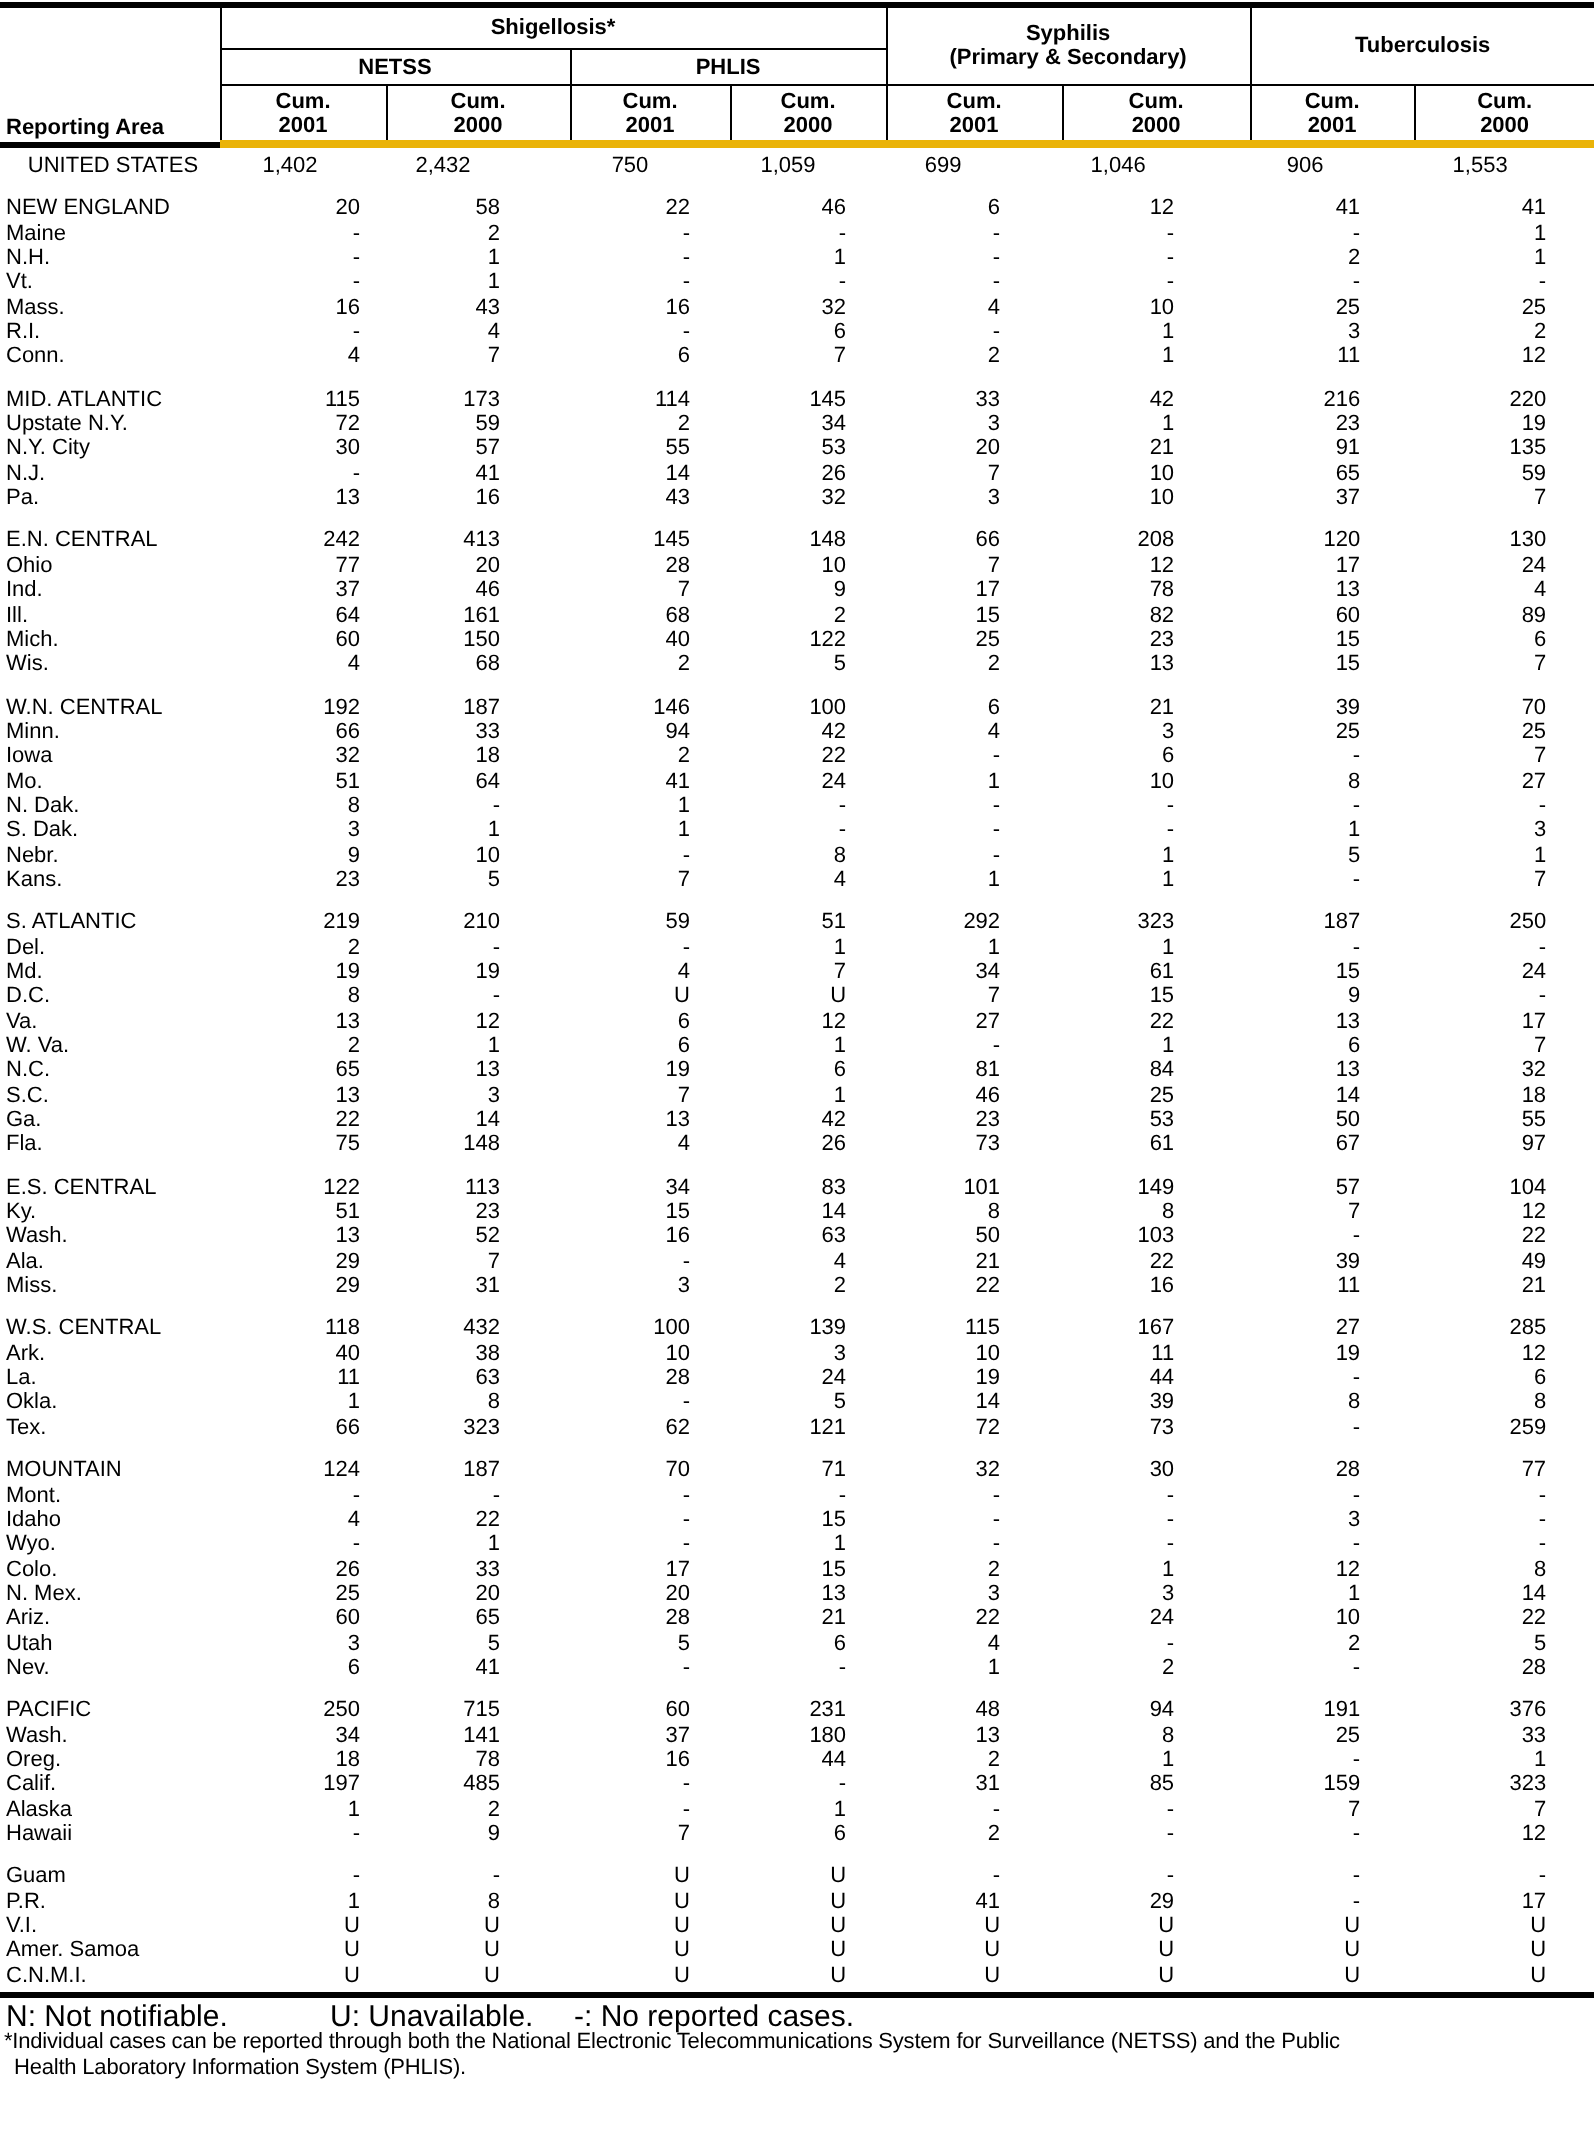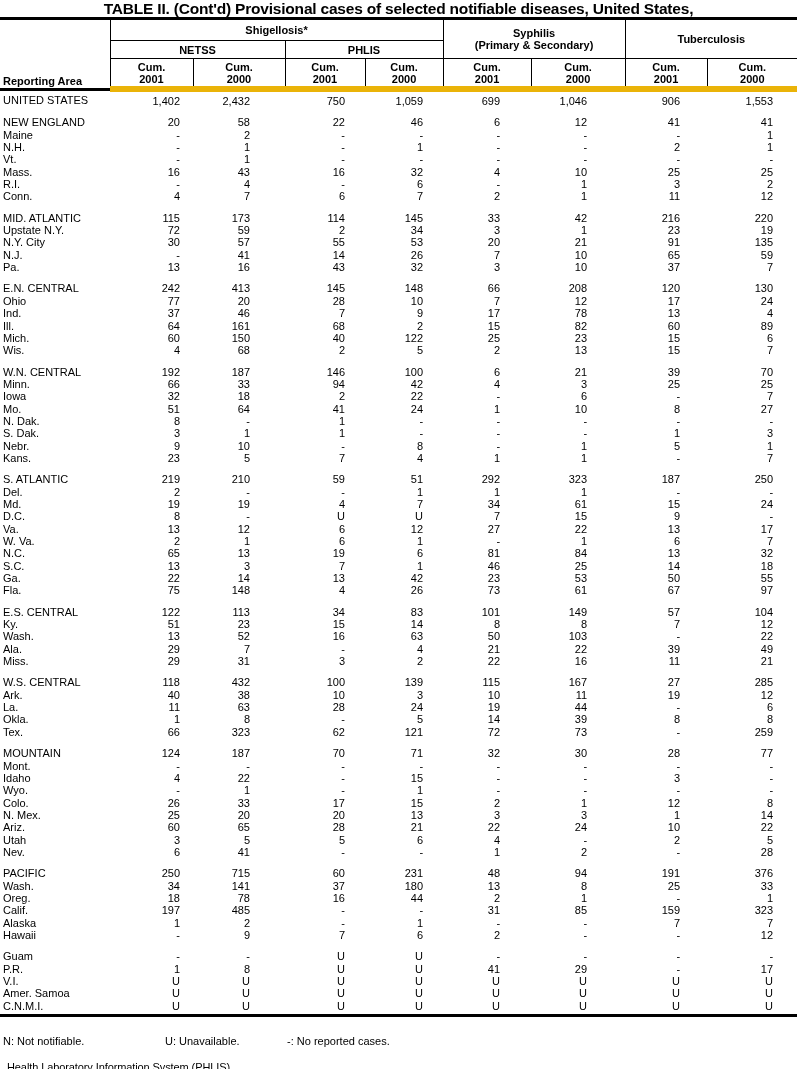--- a/index.html
+++ b/index.html
@@ -6,48 +6,47 @@
   body{width:797px;font-family:"Liberation Sans",sans-serif;-webkit-font-smoothing:none;}
   .title{ text-align:center;font-weight:bold;font-size:15.5px;line-height:16px;padding-top:1px;
           border-bottom:3px solid #000;letter-spacing:-0.2px;}
   table{border-collapse:collapse;table-layout:fixed;width:797px;}
   th,td{padding:0;margin:0;}
   thead th{font-weight:bold;font-size:11px;line-height:12px;text-align:center;vertical-align:middle;}
   .b-l{border-left:1.5px solid #000;}
   .b-b{border-bottom:1.5px solid #000;}
   .h1 th{height:20px;}
   .h2 th{height:17px;}
-  .h3 th{height:27px;border-bottom:6px solid #eab308;}
+  .h3 th{height:27px;border-bottom:4px solid #eab308;}
   .area-head{text-align:left;vertical-align:bottom;padding-left:3px;padding-bottom:1px;
              border-bottom:3px solid #000;}
   tbody td{font-size:11px;line-height:12.35px;white-space:nowrap;}
-  tbody tr:first-child td{padding-top:3px;}
+  tbody tr:first-child td{padding-top:3px;text-align:center;}
   tr.gap td{padding-top:9px;}
   td.area{text-align:left;padding-left:3px;}
   td.val{text-align:right;}
   td.v0{padding-right:13px;}
   td.v1{padding-right:35px;}
   td.v2{padding-right:20px;}
   td.v3{padding-right:20px;}
   td.v4{padding-right:31px;}
   td.v5{padding-right:38px;}
   td.v6{padding-right:27px;}
   td.v7{padding-right:24px;}
-  .legend{border-top:3px solid #000;font-size:11px;line-height:13px;padding:18px 0 0 3px;margin-top:2px;}
+  .legend{border-top:3px solid #000;font-size:15px;line-height:13px;padding:3px 0 0 3px;margin-top:2px;}
   .legend span{display:inline-block;}
   .legend .l-n{width:162px;}
   .legend .l-u{width:122px;}
   .footnote{font-size:11px;line-height:13px;padding-left:2px;letter-spacing:-0.1px;}
   .footnote .ind{padding-left:5px;}
 </style>
 </head>
 <body>
 
 <div class="title">
-  <div>TABLE II. (Cont'd) Provisional cases of selected notifiable diseases, United States,</div>
 </div>
 
 <table>
   <colgroup>
     <col style="width:110px">
       <col style="width:83px">
       <col style="width:92px">
     <col style="width:80px">
       <col style="width:78px">
       <col style="width:88px">
@@ -842,15 +841,15 @@
         <td class="val v6">U</td>
         <td class="val v7">U</td>
       </tr>
     </tbody>
 </table>
 
 <div class="legend">
   <span class="l-n">N: Not notifiable.</span><span class="l-u">U: Unavailable.</span><span class="l-d">-: No reported cases.</span>
 </div>
 <div class="footnote">
-  <br>
+  <span>*Individual cases can be reported through both the National Electronic Telecommunications System for Surveillance (NETSS) and the Public</span><br>
   <span class="ind">Health Laboratory Information System (PHLIS).</span>
 </div>
 
 </body></html>

